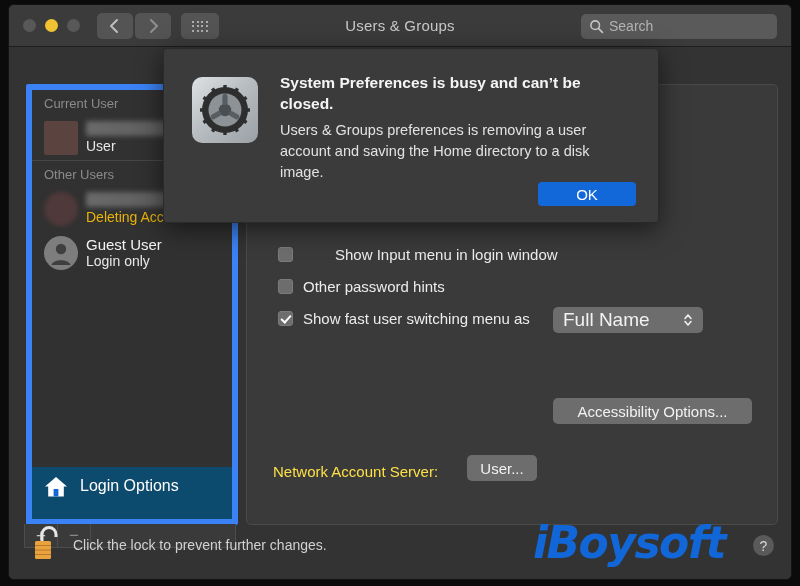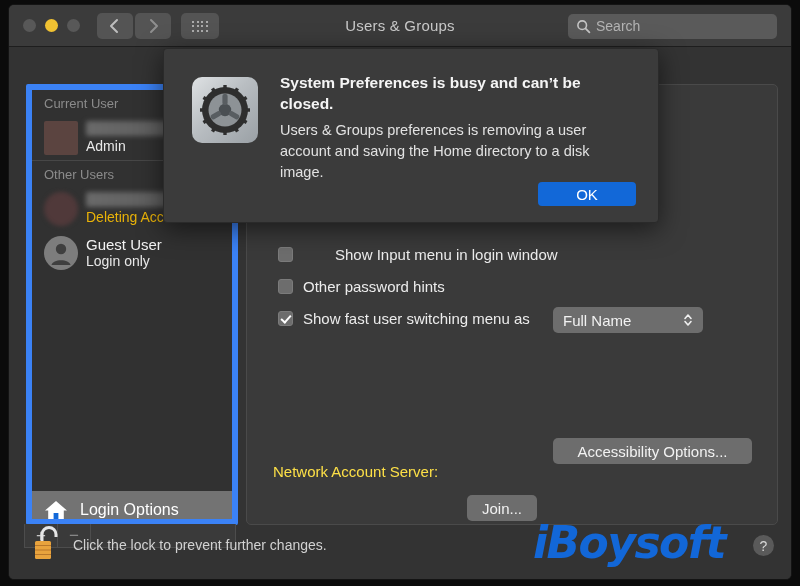--- a/index.html
+++ b/index.html
@@ -77,21 +77,20 @@
     color: #c9c9c9;
     font-size: 15px;
     letter-spacing: .2px;
   }
 
   #searchbox {
     position: absolute; right: 14px; top: 9px;
     width: 196px; height: 25px;
     background: #5a5a5a;
     border-radius: 5px;
-    padding-left: 13px;
   }
   #searchbox .sicon {
     position:absolute; left: 8px; top: 5px;
   }
   #searchbox .stext {
     position:absolute; left: 28px; top: 4px;
     color: #b4b4b4; font-size: 14px;
   }
 
   
@@ -149,22 +148,22 @@
     border-radius: 2px;
   }
   .usub {
     position: absolute; left: 54px; top: 22px;
     font-size: 14px; color: #e8e8e8;
   }
   .usub.dim { color: #eab308; }
 
   #login-options {
     position: absolute; left: 0; bottom: 0;
-    width: 100%; height: 28px;
-    background: #737373;
+    width: 100%; height: 52px;
+    background: #0c4a6e;
   }
   #login-options .homeicon {
     position:absolute; left: 12px; top: 9px;
   }
   #login-options .lo-label {
     position:absolute; left: 48px; top: 10px;
     color: #ffffff; font-size: 16px;
   }
 
   #sidebar-buttons {
@@ -223,39 +222,38 @@
     border-width: 0 2px 2px 0;
     transform: rotate(42deg);
   }
 
   .popup {
     position: absolute;
     height: 26px;
     background: #6d6d6d;
     border-radius: 5px;
     color: #f2f2f2;
-    font-size: 15px;
+    font-size: 19px;
     display: flex; align-items: center;
     padding: 0 10px;
     box-sizing: border-box;
   }
   .popup .arrows {
     position: absolute; right: 9px; top: 4px;
   }
 
   .pbtn {
     position: absolute;
     background: #6d6d6d;
     border-radius: 5px;
     color: #f2f2f2;
     font-size: 15px;
     display: flex; align-items:center; justify-content:center;
     height: 26px;
     box-sizing: border-box;
-    margin-top: 40px;
   }
 
   .plabel {
     position: absolute;
     font-size: 15px; color: #fde047;
   }
 
   
   #footer {
     position: absolute; left: 0; bottom: 0;
@@ -384,21 +382,21 @@
 
     <div id="content">
 
       <div id="sidebar">
 
         <div class="grouphdr">Current User</div>
 
         <div class="userrow">
           <div class="avatar square"></div>
           <div class="uname redacted"></div>
-          <div class="usub">Admin</div>
+          <div class="usub">User</div>
         </div>
 
         <div class="grp-divider"></div>
 
         <div class="grouphdr">Other Users</div>
 
         <div class="userrow">
           <div class="avatar blur2"></div>
           <div class="uname redacted"></div>
           <div class="usub dim">Deleting Acc</div>
@@ -452,21 +450,21 @@
           <svg class="arrows" width="12" height="18" viewBox="0 0 12 18">
             <polyline points="3,7.5 6,4 9,7.5" fill="none" stroke="#efefef" stroke-width="1.6" stroke-linecap="round" stroke-linejoin="round"></polyline>
             <polyline points="3,10.5 6,14 9,10.5" fill="none" stroke="#efefef" stroke-width="1.6" stroke-linecap="round" stroke-linejoin="round"></polyline>
           </svg>
         </div>
 
         <div class="pbtn" style="left:306px; top:313px; width:199px;">Accessibility Options...</div>
 
         <div class="plabel" style="left:26px; top:378px;">Network Account Server:</div>
 
-        <div class="pbtn" style="left:220px; top:370px; width:70px;">Join...</div>
+        <div class="pbtn" style="left:220px; top:370px; width:70px;">User...</div>
       </div>
 
       <div id="footer">
         <div id="lock">
           <svg width="34" height="40" viewBox="0 0 34 40">
             <path d="M11 18 L11 11.5 A7 7 0 0 1 25 11.5 L25 14" fill="none" stroke="#e6e6e6" stroke-width="3"></path>
             <rect x="4" y="18" width="16" height="18" rx="1.5" fill="#e8a33d"></rect>
             <line x1="4" y1="22.5" x2="20" y2="22.5" stroke="#b8772a" stroke-width="1"></line>
             <line x1="4" y1="27" x2="20" y2="27" stroke="#b8772a" stroke-width="1"></line>
             <line x1="4" y1="31.5" x2="20" y2="31.5" stroke="#b8772a" stroke-width="1"></line>

